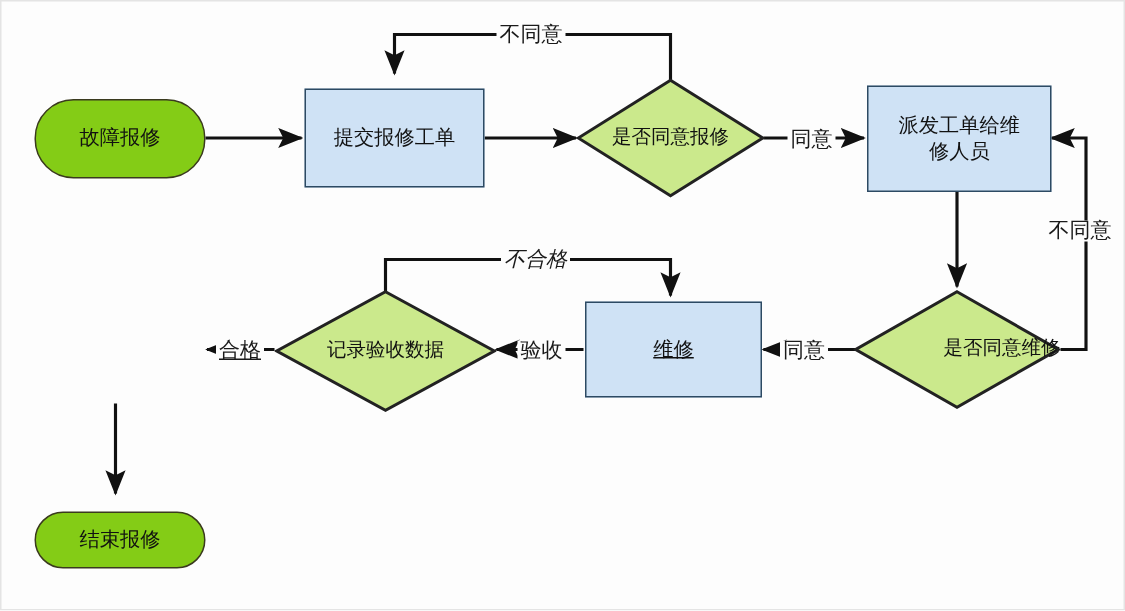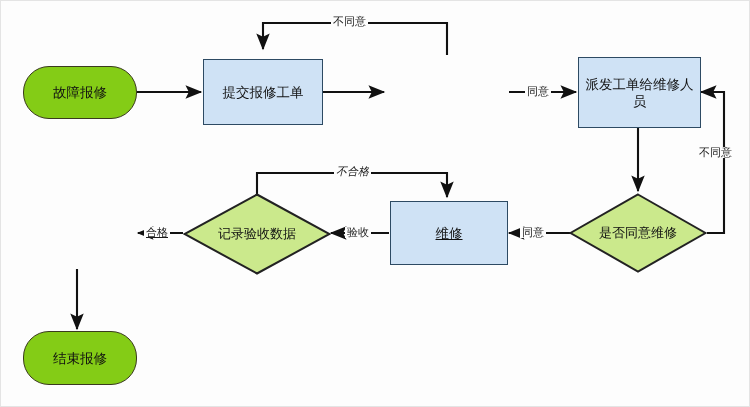--- a/index.html
+++ b/index.html
@@ -91,21 +91,21 @@
   }
   .shape-document .node-label {
     position: relative;
     z-index: 1;
     text-align: left;
     padding-left: 6px;
   }
 
   .edge-label {
     position: absolute;
-    font-size: 11px;
+    font-size: 14px;
     color: #1a1a1a;
     background: #fdfdfd;
     padding: 0 2px;
     white-space: nowrap;
     z-index: 3;
     line-height: 1;
   }
 </style>
 </head>
 <body>
@@ -143,45 +143,51 @@
   </svg>
 
   <div class="node shape-terminator" style="left:22px; top:65px; width:114px; height:53px;">
     <span class="node-label">故障报修</span>
   </div>
 
   <div class="node shape-process" style="left:202px; top:58px; width:120px; height:66px;">
     <span class="node-label">提交报修工单</span>
   </div>
 
-
-  <div class="node shape-process" style="left:577px; top:56px; width:123px; height:71px; padding:0 6px;">
+  <div class="node shape-decision" style="left:383px; top:51px; width:126px; height:80px;">
+    <svg class="diamond-bg" viewBox="0 0 126 80" preserveAspectRatio="none">
+      <polygon points="63,1.5 124.5,40 63,78.5 1.5,40" fill="#cbe98c" stroke="#222222" stroke-width="2"></polygon>
+    </svg>
+    <span class="node-label">是否同意报修</span>
+  </div>
+
+  <div class="node shape-process" style="left:577px; top:56px; width:123px; height:71px; padding:0 20px;">
     <span class="node-label">派发工单给维修人员</span>
   </div>
 
-  <div class="node shape-decision" style="left:568px; top:192px; width:138px; height:80px;">
+  <div class="node shape-decision" style="left:568px; top:192px; width:138px; height:80px;justify-content:flex-end;">
     <svg class="diamond-bg" viewBox="0 0 138 80" preserveAspectRatio="none">
       <polygon points="69,1.5 136.5,40 69,78.5 1.5,40" fill="#cbe98c" stroke="#222222" stroke-width="2"></polygon>
     </svg>
     <span class="node-label">是否同意维修</span>
   </div>
 
   <div class="node shape-process" style="left:389px; top:200px; width:118px; height:64px;text-decoration:underline;">
     <span class="node-label">维修</span>
   </div>
 
   <div class="node shape-decision" style="left:182px; top:192px; width:148px; height:82px;">
     <svg class="diamond-bg" viewBox="0 0 148 82" preserveAspectRatio="none">
       <polygon points="74,1.5 146.5,41 74,80.5 1.5,41" fill="#cbe98c" stroke="#222222" stroke-width="2"></polygon>
     </svg>
     <span class="node-label">记录验收数据</span>
   </div>
 
 
-  <div class="node shape-terminator" style="left:22px; top:330px; width:114px; height:54px;">
+  <div class="node shape-terminator" style="left:22px; top:340px; width:114px; height:38px;">
     <span class="node-label">结束报修</span>
   </div>
 
   <div class="edge-label" style="left:330px; top:15px;">不同意</div>
 
   <div class="edge-label" style="left:524px; top:85px;">同意</div>
 
   <div class="edge-label" style="left:696px; top:146px;">不同意</div>
 
   <div class="edge-label" style="left:519px; top:226px;">同意</div>

